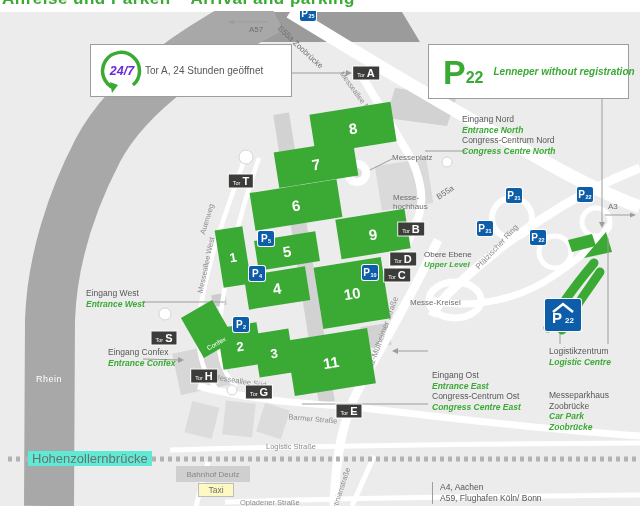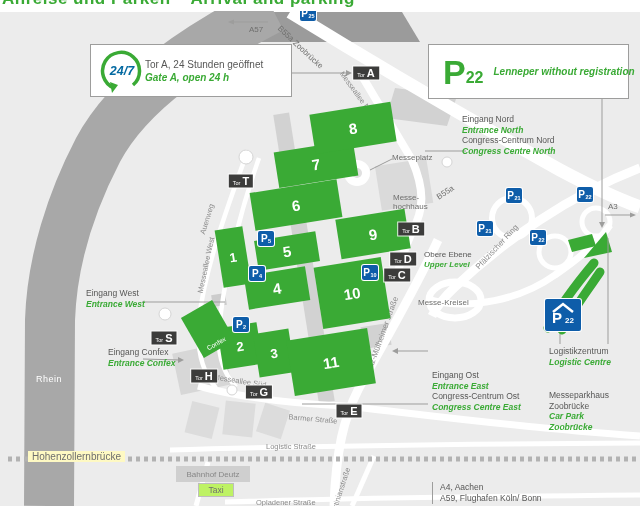--- a/index.html
+++ b/index.html
@@ -38,29 +38,29 @@
   .p22big{display:flex;align-items:flex-start;color:#3aaa35;font-weight:bold;margin:0 10px 0 14px;}
   .p22big .P{font-size:34px;line-height:30px;}
   .p22big .n{font-size:16px;margin-top:12px;}
   
   .lbl{position:absolute;font-size:8.5px;color:#575756;line-height:10.5px;white-space:nowrap;z-index:12;}
   .lbl .en{color:#3aaa35;font-style:italic;font-weight:bold;}
   .street{position:absolute;font-size:7.5px;color:#8c8c8c;white-space:nowrap;z-index:5;}
   .mot{position:absolute;font-size:8px;color:#6f6f6e;white-space:nowrap;z-index:12;}
   .rot{transform-origin:center center;}
   .rhein{position:absolute;left:36px;top:374px;color:#fff;font-size:9px;letter-spacing:.5px;z-index:5;}
-  .hzb{position:absolute;left:28px;top:451px;background:#fef9c3;padding:0 4px;font-size:10px;color:#6f6f6e;z-index:8;white-space:nowrap;}
+  .hzb{position:absolute;left:28px;top:451px;background:#5eead4;padding:0 4px;font-size:13px;color:#6f6f6e;z-index:8;white-space:nowrap;}
   .bahnhof{position:absolute;left:176px;top:466px;width:74px;height:16px;background:#cfcfcf;color:#878787;
            font-size:8px;display:flex;align-items:center;justify-content:center;z-index:6;white-space:nowrap;}
-  .taxi{position:absolute;left:198px;top:483px;width:36px;height:14px;background:#bef264;border:1px solid #bdbdbd;color:#6f6f6e;
+  .taxi{position:absolute;left:198px;top:483px;width:36px;height:14px;background:#fef9c3;border:1px solid #bdbdbd;color:#6f6f6e;
         font-size:8.5px;display:flex;align-items:center;justify-content:center;z-index:6;}
   .dest{position:absolute;left:432px;top:482px;border-left:1px solid #9d9d9c;padding-left:7px;font-size:8.5px;
         color:#575756;line-height:11px;z-index:12;white-space:nowrap;}
   .s247{display:flex;align-items:center;justify-content:center;position:relative;width:46px;height:44px;margin-left:8px;flex:none;}
-  .s247 .n{position:absolute;left:0;right:0;top:15px;text-align:center;color:#0369a1;font-weight:bold;font-size:12.5px;font-style:italic;}
+  .s247 .n{position:absolute;left:0;right:0;top:15px;text-align:center;color:#6d28d9;font-weight:bold;font-size:12.5px;font-style:italic;}
 </style>
 </head>
 <body>
 
 <div class="stage">
 
   <svg class="mapsvg" width="640" height="506" viewBox="0 0 640 506">
     <rect x="0" y="12" width="640" height="494" fill="#ececec"></rect>
 
     <polygon points="228,12 402,12 420,42 252,42" fill="#9b9b9b"></polygon>
@@ -258,21 +258,20 @@
   <div class="ibox" style="left:90px;top:44px;width:202px;height:53px;">
     <div class="s247">
       <svg width="44" height="44" viewBox="0 0 44 44">
         <path d="M 14,39 A 18.5 18.5 0 1 1 33,36" fill="none" stroke="#3aaa35" stroke-width="3.5"></path>
         <polygon points="10,33 18,36 12,44" fill="#3aaa35"></polygon>
       </svg>
       <span class="n">24/7</span>
     </div>
     <div class="txt" style="margin-left:0;">
       <div>Tor A, 24 Stunden geöffnet</div>
-      <div class="en">Gate A, open 24 h</div>
     </div>
   </div>
 
   <div class="ibox" style="left:428px;top:44px;width:201px;height:55px;">
     <div class="p22big">
       <span class="P">P</span>
       <span class="n">22</span>
     </div>
     <div class="txt">
       <div class="en">Lenneper without registration</div>
@@ -284,21 +283,21 @@
     <div class="en">Entrance North</div>
     <div>Congress-Centrum Nord</div>
     <div class="en">Congress Centre North</div>
   </div>
 
   <div class="lbl" style="left:424px;top:250px;font-size:8px;line-height:10px;">
     <div>Obere Ebene</div>
     <div class="en">Upper Level</div>
   </div>
 
-  <div class="lbl" style="left:410px;top:298px;font-size:8px;color:#6f6f6e;margin-left:8px;">
+  <div class="lbl" style="left:410px;top:298px;font-size:8px;color:#6f6f6e;">
     <div>Messe-Kreisel</div>
   </div>
 
   <div class="lbl" style="left:432px;top:346px;margin-top:24px;">
     <div>Eingang Ost</div>
     <div class="en">Entrance East</div>
     <div>Congress-Centrum Ost</div>
     <div class="en">Congress Centre East</div>
   </div>
 
@@ -337,21 +336,21 @@
   </div>
 
   <div class="street rot" style="left:358px;top:95px;transform:rotate(54deg) translate(-50%,-50%);transform-origin:left top;"><span>Messeallee Nord</span></div>
   <div class="street rot" style="left:207px;top:219px;transform:translate(-50%,-50%) rotate(-73deg);"><span>Auenweg</span></div>
   <div class="street rot" style="left:206px;top:265px;transform:translate(-50%,-50%) rotate(-78deg);"><span>Messeallee West</span></div>
   <div class="street rot" style="left:240px;top:381px;transform:translate(-50%,-50%) rotate(9deg);"><span>Messeallee Süd</span></div>
   <div class="street rot" style="left:381px;top:338px;font-size:8px;transform:translate(-50%,-50%) rotate(-70deg);"><span>Deutz-Mülheimer Straße</span></div>
   <div class="street rot" style="left:497px;top:247px;font-size:8px;transform:translate(-50%,-50%) rotate(-47deg);"><span>Pfälzischer Ring</span></div>
   <div class="street rot" style="left:313px;top:419px;transform:translate(-50%,-50%) rotate(5deg);"><span>Barmer Straße</span></div>
   <div class="street" style="left:266px;top:442px;"><span>Logistic Straße</span></div>
-  <div class="street" style="left:256px;top:498px;"><span>Opladener Straße</span></div>
+  <div class="street" style="left:240px;top:498px;"><span>Opladener Straße</span></div>
   <div class="street rot" style="left:340px;top:492px;transform:translate(-50%,-50%) rotate(-72deg);"><span>Justinianstraße</span></div>
 
   <div class="rhein"><span>Rhein</span></div>
   <div class="hzb"><span>Hohenzollernbrücke</span></div>
   <div class="bahnhof">
       <span>Bahnhof Deutz</span>
     </div>
   <div class="taxi">
       <span>Taxi</span>
     </div>

